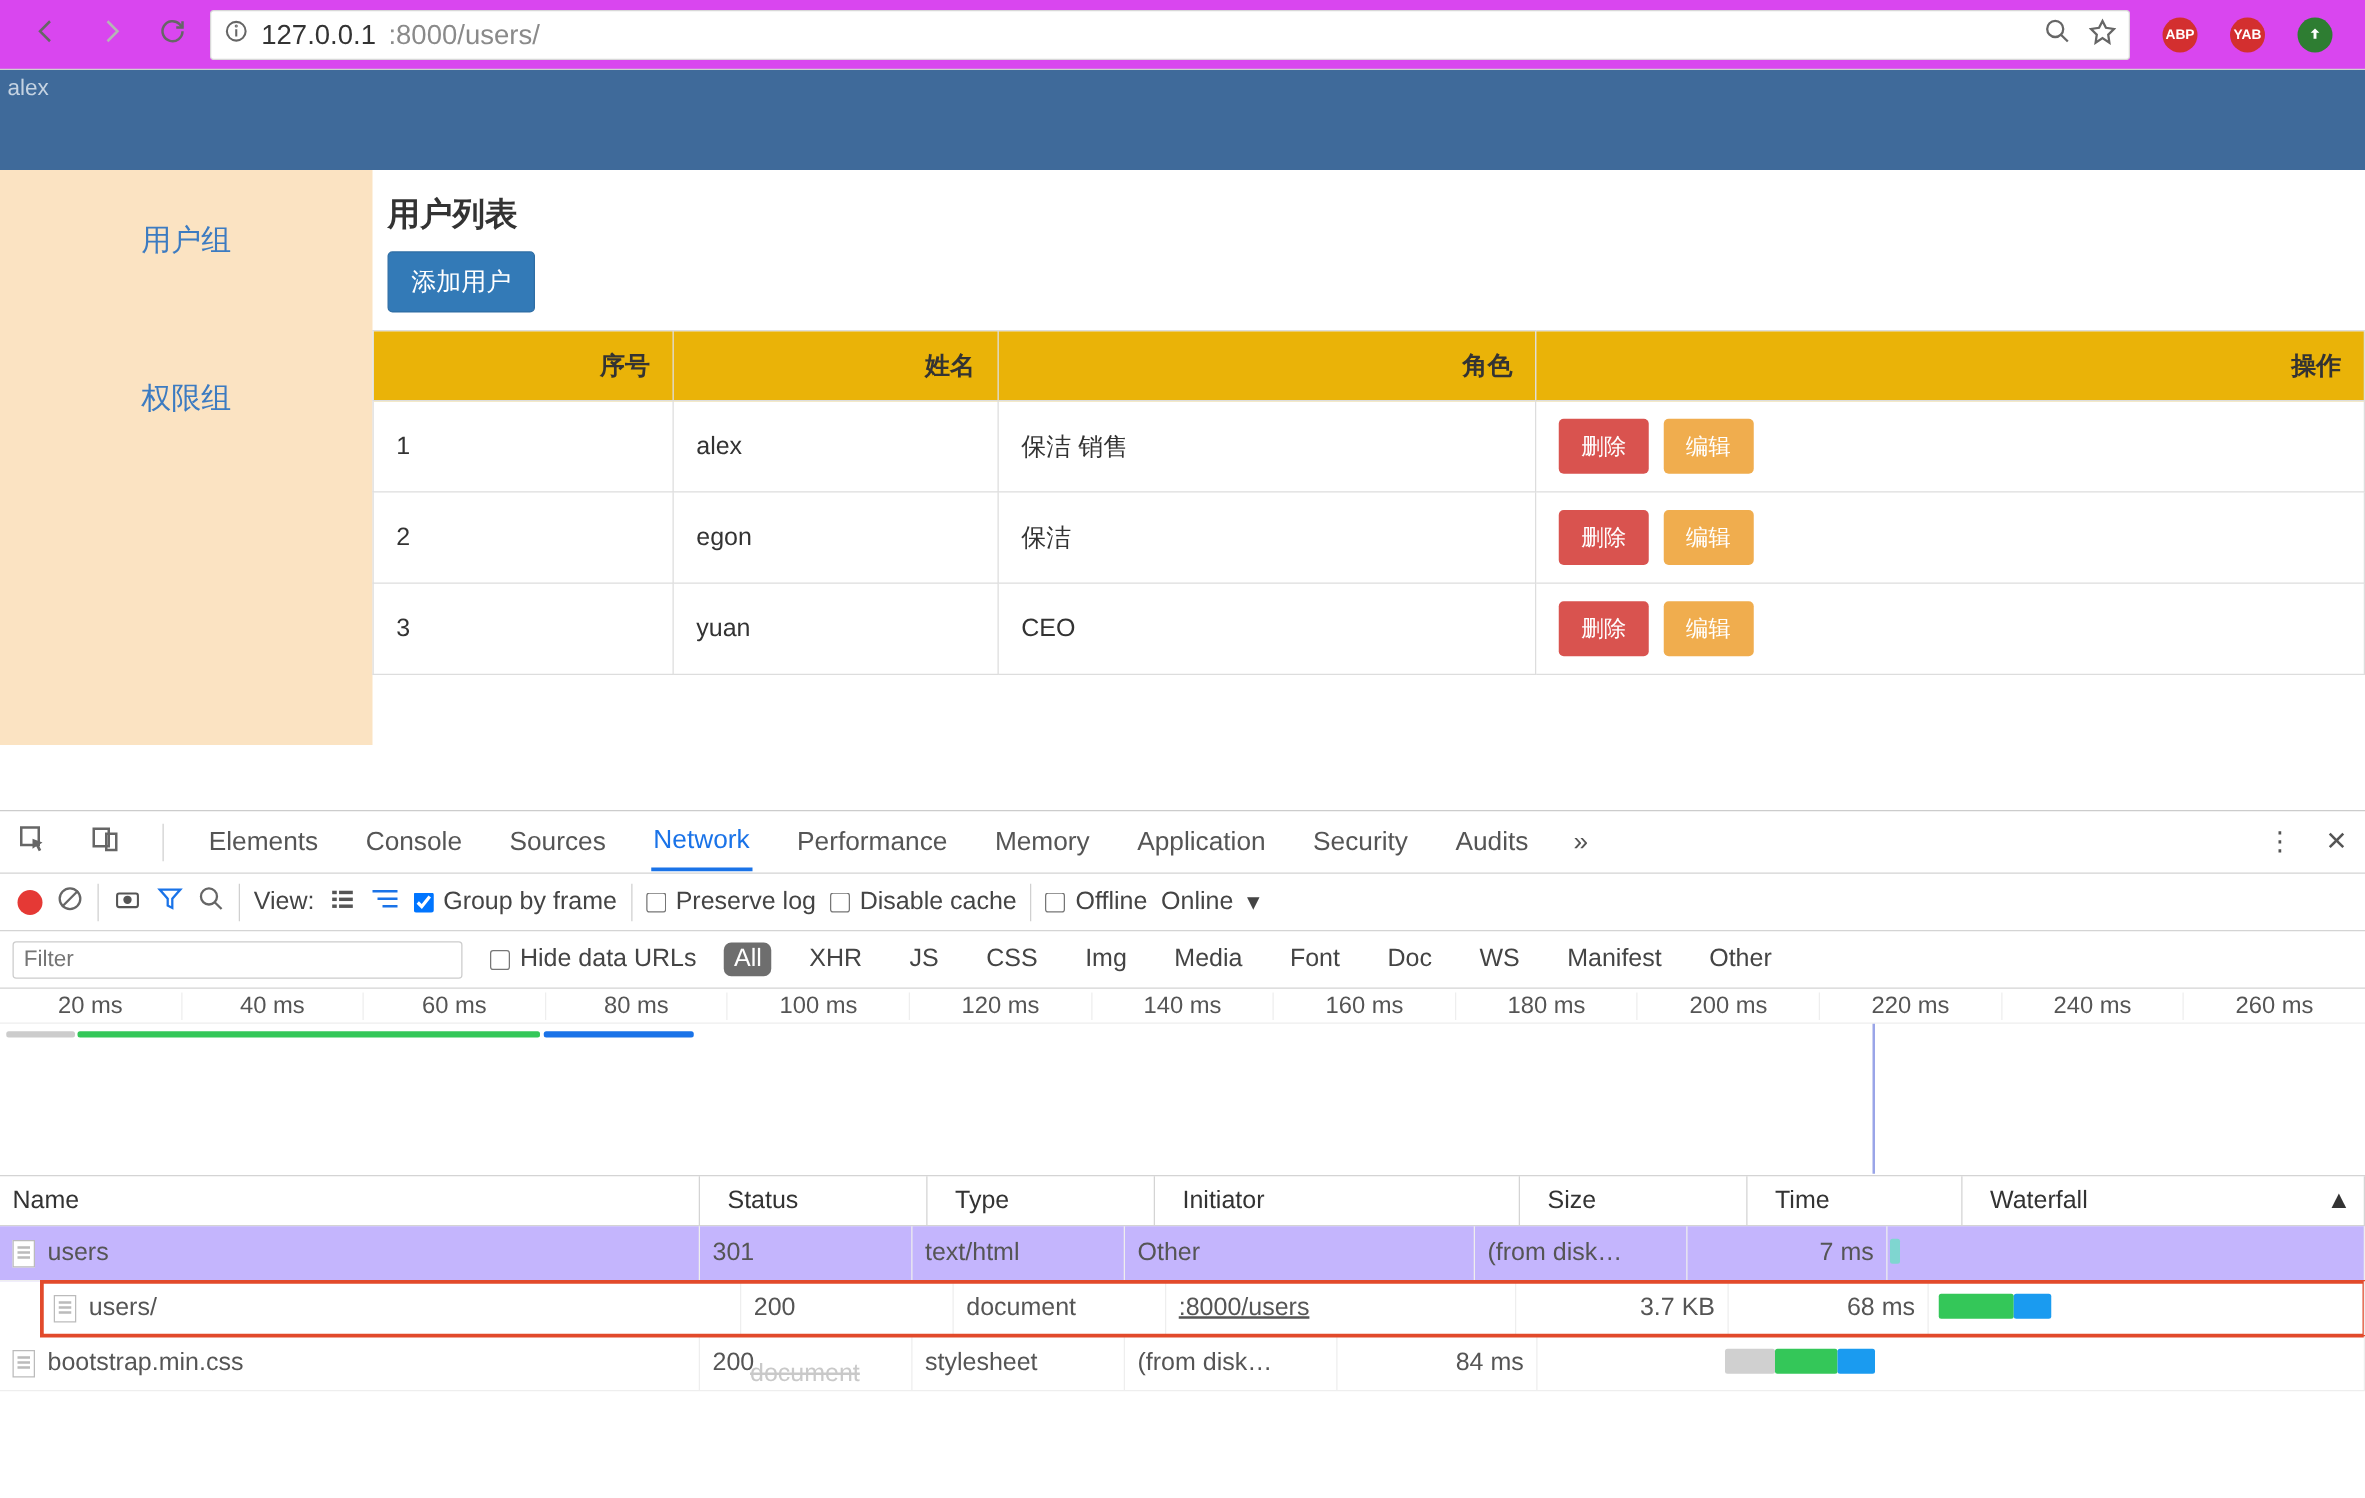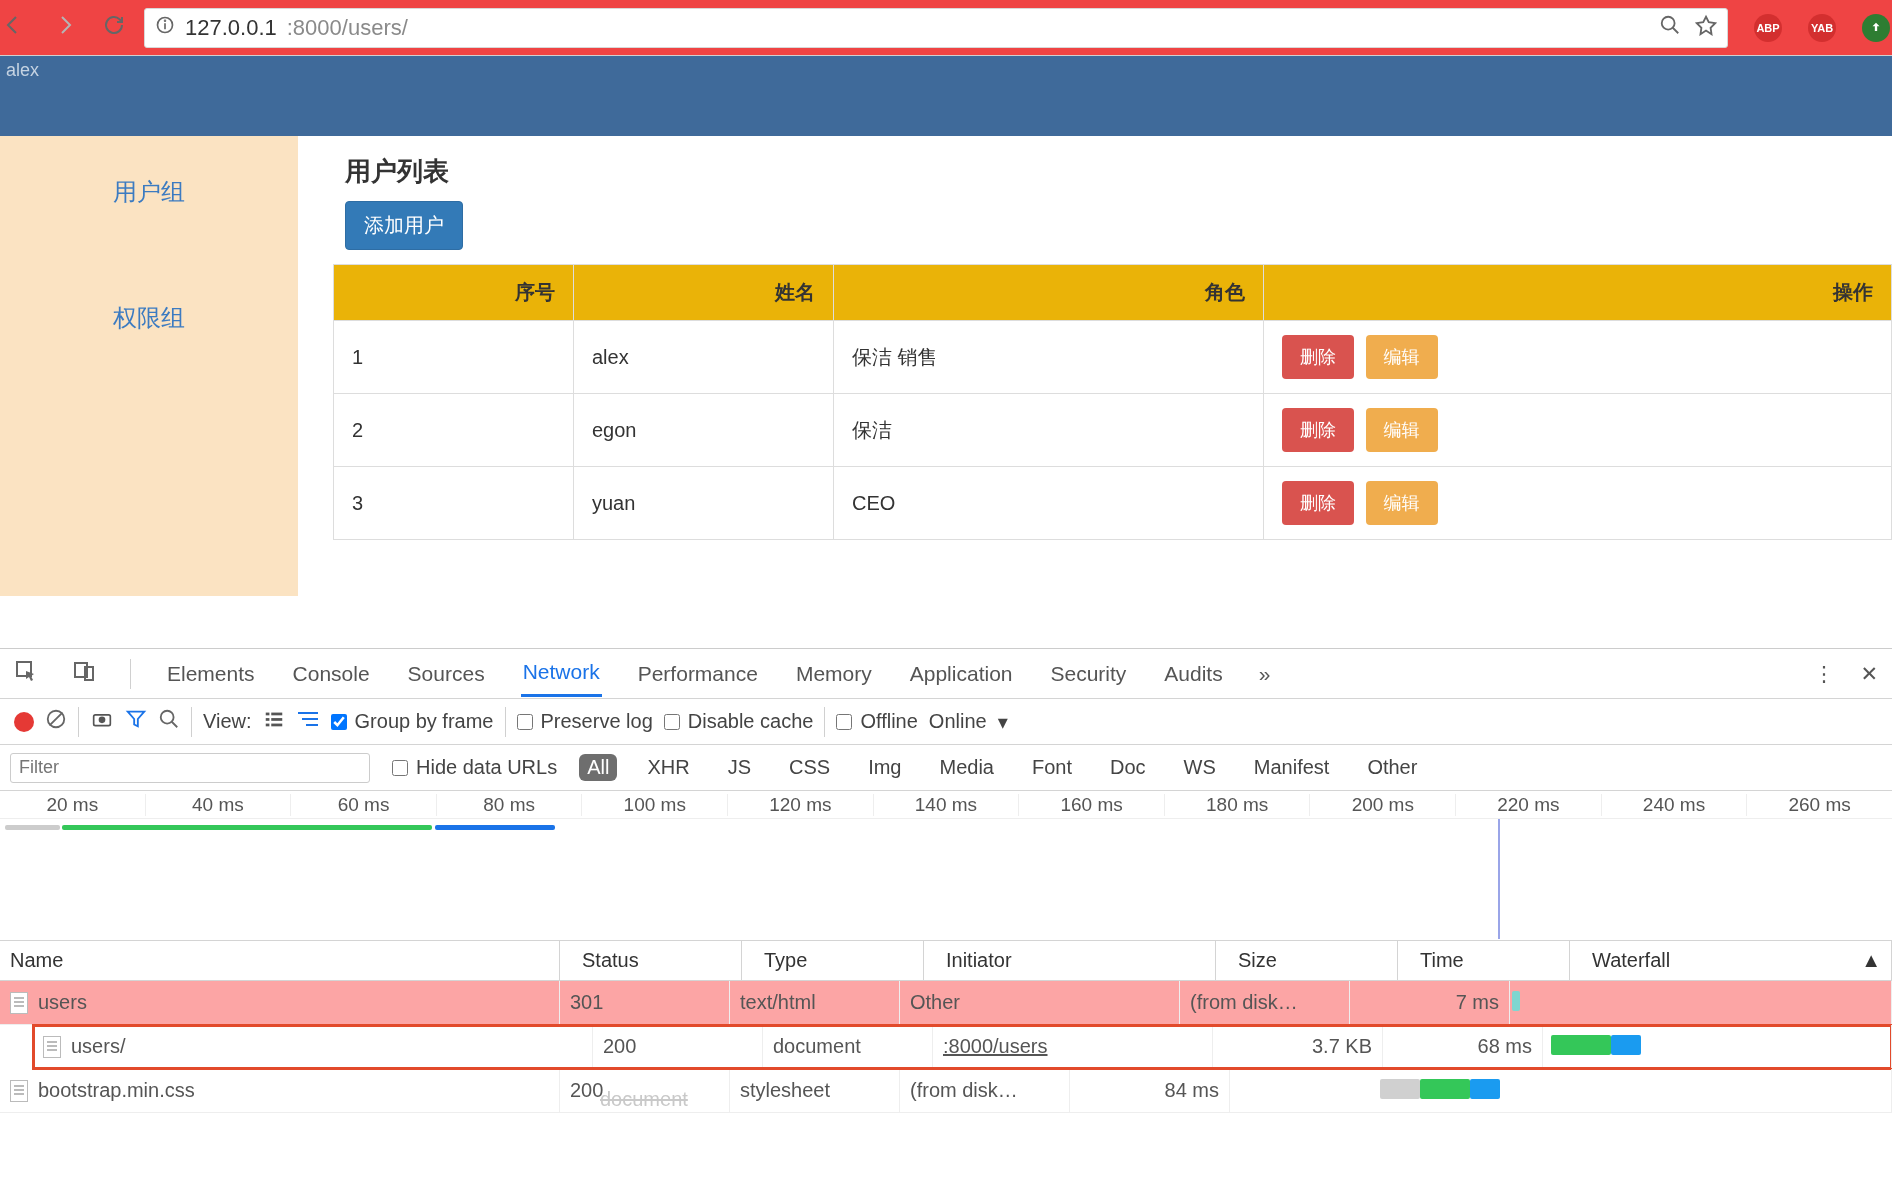--- a/index.html
+++ b/index.html
@@ -1,34 +1,34 @@
 <!DOCTYPE html>
 <html><head>
 <meta charset="utf-8">
 <style>
   * { box-sizing: border-box; margin: 0; padding: 0; }
   body { font-family: -apple-system, BlinkMacSystemFont, "Segoe UI", Arial, sans-serif; font-size: 18px; color: #333; background: #fff; width: 1892px; height: 1198px; overflow: hidden; position: relative; }
 
   
-  .chrome-bar { height: 56px; background: #ef4444; border-bottom: 1px solid #d0d0d0; display: flex; align-items: center; padding: 0 2px; gap: 18px; }
+  .chrome-bar { height: 56px; background: #d946ef; border-bottom: 1px solid #d0d0d0; display: flex; align-items: center; padding: 0 26px; gap: 18px; }
   .nav-btns { display: flex; align-items: center; gap: 26px; }
   .nav-btn svg { width: 24px; height: 24px; }
   .nav-btn.disabled svg { stroke: #b5b5b5; }
   .addr-bar { flex: 1; height: 40px; background: #fff; border: 1px solid #d8d8d8; border-radius: 3px; display: flex; align-items: center; padding: 0 10px; gap: 10px; font-size: 22px; color: #333; }
   .addr-bar .url-dim { color: #8a8a8a; }
   .addr-right { margin-left: auto; display: flex; align-items: center; gap: 14px; }
   .ext-icons { display: flex; align-items: flex-start; gap: 26px; margin-left: 8px; }
   .ext-pill { width: 28px; height: 28px; border-radius: 50%; display: flex; align-items: center; justify-content: center; font-size: 11px; font-weight: 700; color: #fff; }
 
   
   .app-header { height: 80px; background: #3f6a9a; color: #c5d3e2; font-size: 18px; padding: 4px 6px; }
   .app-body { display: flex; height: 460px; }
   .sidebar { width: 298px; background: #fbe3c2; display: flex; flex-direction: column; align-items: center; padding-top: 40px; gap: 94px; }
   .sidebar a { color: #3c7bc1; font-size: 24px; text-decoration: none; cursor: pointer; }
-  .main { flex: 1; padding: 18px 0 0 0; margin-left: 35px; }
+  .main { flex: 1; padding: 18px 0 0 0; }
   .page-title { font-size: 26px; font-weight: 600; color: #333; padding: 0 0 12px 12px; }
   .add-btn { display: inline-block; margin-left: 12px; background: #337ab7; color: #fff; border: 1px solid #2e6da4; border-radius: 4px; padding: 10px 18px; font-size: 20px; cursor: pointer; }
   table.users { width: calc(100% - 0px); border-collapse: collapse; margin-top: 14px; font-size: 20px; }
   table.users th, table.users td { border: 1px solid #ddd; padding: 14px 18px; text-align: left; vertical-align: middle; }
   table.users th { background: #eab308; font-weight: 600; text-align: right; }
   .btn-del { background: #d9534f; color: #fff; border: none; border-radius: 4px; padding: 10px 18px; font-size: 18px; cursor: pointer; margin-right: 6px; }
   .btn-edit { background: #f0ad4e; color: #fff; border: none; border-radius: 4px; padding: 10px 18px; font-size: 18px; cursor: pointer; }
 
   
   .devtools { position: absolute; left: 0; right: 0; top: 648px; bottom: 0; border-top: 1px solid #ccc; background: #fff; display: flex; flex-direction: column; }
@@ -62,21 +62,21 @@
   .col-status { width: 170px; }
   .col-type { width: 170px; }
   .col-init { width: 280px; }
   .col-size { width: 170px; }
   .col-time { width: 160px; }
   .col-wf { flex: 1; position: relative; }
   .col-wf .sort { margin-left: auto; }
 
   .dt-row { height: 44px; display: flex; align-items: stretch; font-size: 20px; color: #555; border-bottom: 1px solid #eee; }
   .dt-row > div { padding: 8px 10px; border-right: 1px solid #eee; display: flex; align-items: center; overflow: hidden; white-space: nowrap; }
-  .dt-row.sel { background: #fca5a5; }
+  .dt-row.sel { background: #c4b5fd; }
   .dt-row.hl { outline: 3px solid #e24a2b; outline-offset: -2px; margin-left: 33px; }
   .file-ico { width: 18px; height: 22px; border: 1px solid #bbb; background: #fff; margin-right: 10px; position: relative; }
   .file-ico::before { content: ""; position: absolute; top: 4px; left: 3px; right: 3px; height: 2px; background: #bbb; box-shadow: 0 4px 0 #bbb, 0 8px 0 #bbb; }
   .ini-link { color: #555; text-decoration: underline; cursor: pointer; }
   .wf-bar { position: absolute; height: 20px; top: 10px; border-radius: 2px; }
   .ghost { position: absolute; bottom: 2px; left: 600px; color: #c9c9c9; font-size: 20px; text-decoration: line-through; }
 
   .svg-stroke { fill: none; stroke: #666; stroke-width: 2; }
 </style>
 </head>

